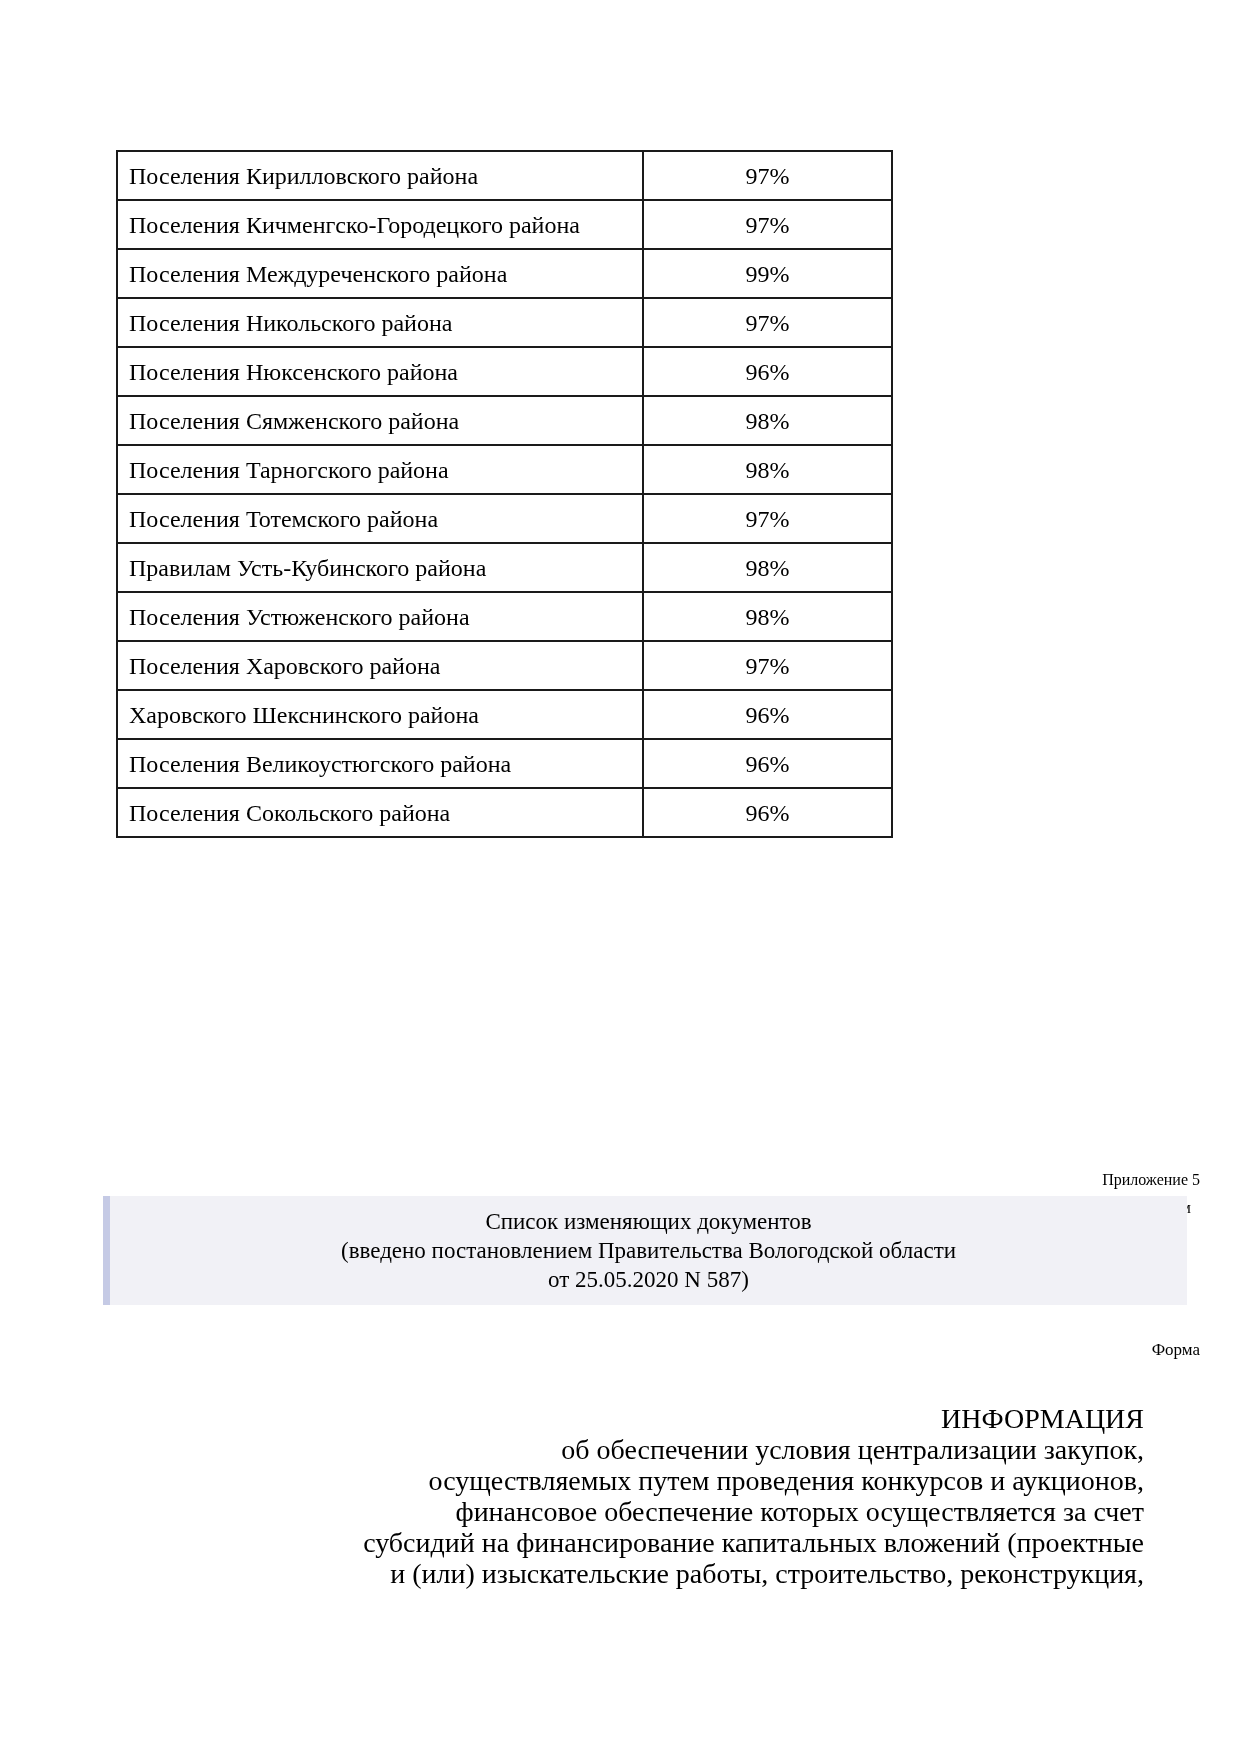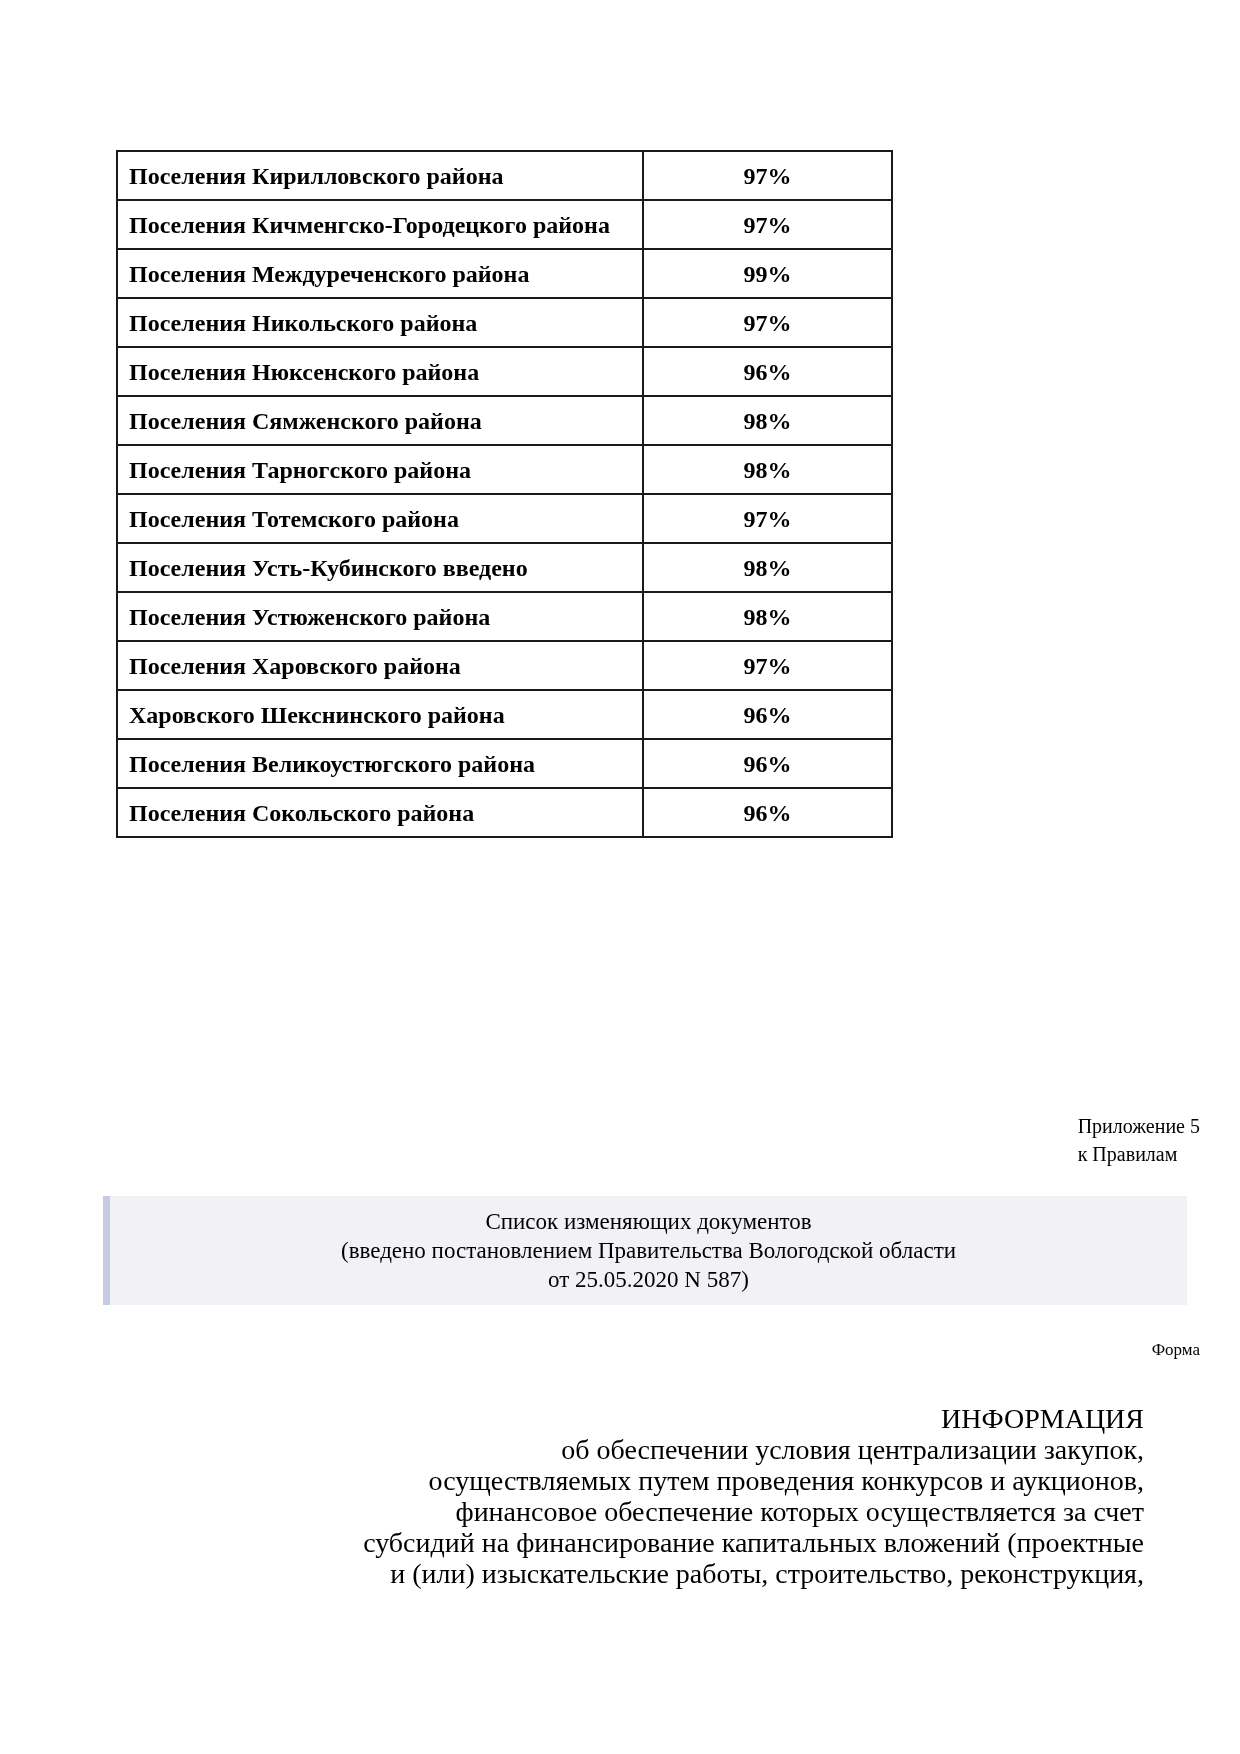--- a/index.html
+++ b/index.html
@@ -23,32 +23,31 @@
     table-layout: fixed;
   }
   .rates-table td {
     border: 2px solid #1a1a1a;
     height: 47px;
     font-size: 24px;
     line-height: 28px;
     vertical-align: middle;
     overflow: hidden;
     white-space: nowrap;
-    font-weight: bold;
   }
   .rates-table td.name-cell  { width: 505px; padding: 0 8px 0 11px; text-align: left; }
   .rates-table td.value-cell { width: 241px; padding: 0 3px; text-align: center; }
 
   
   .appendix {
     position: absolute;
-    top: 1112px;
+    top: 1166px;
     right: 40px;
-    text-align: left;
-    font-size: 20px;
+    text-align: center;
+    font-size: 16px;
     line-height: 28px;
   }
 
   
   .amendments-box {
     position: absolute;
     left: 103px;
     top: 1196px;
     width: 1084px;
     height: 109px;
@@ -115,21 +114,21 @@
       </tr>
       <tr>
         <td class="name-cell">Поселения Тарногского района</td>
         <td class="value-cell">98%</td>
       </tr>
       <tr>
         <td class="name-cell">Поселения Тотемского района</td>
         <td class="value-cell">97%</td>
       </tr>
       <tr>
-        <td class="name-cell">Поселения Усть-Кубинского введено</td>
+        <td class="name-cell">Правилам Усть-Кубинского района</td>
         <td class="value-cell">98%</td>
       </tr>
       <tr>
         <td class="name-cell">Поселения Устюженского района</td>
         <td class="value-cell">98%</td>
       </tr>
       <tr>
         <td class="name-cell">Поселения Харовского района</td>
         <td class="value-cell">97%</td>
       </tr>

